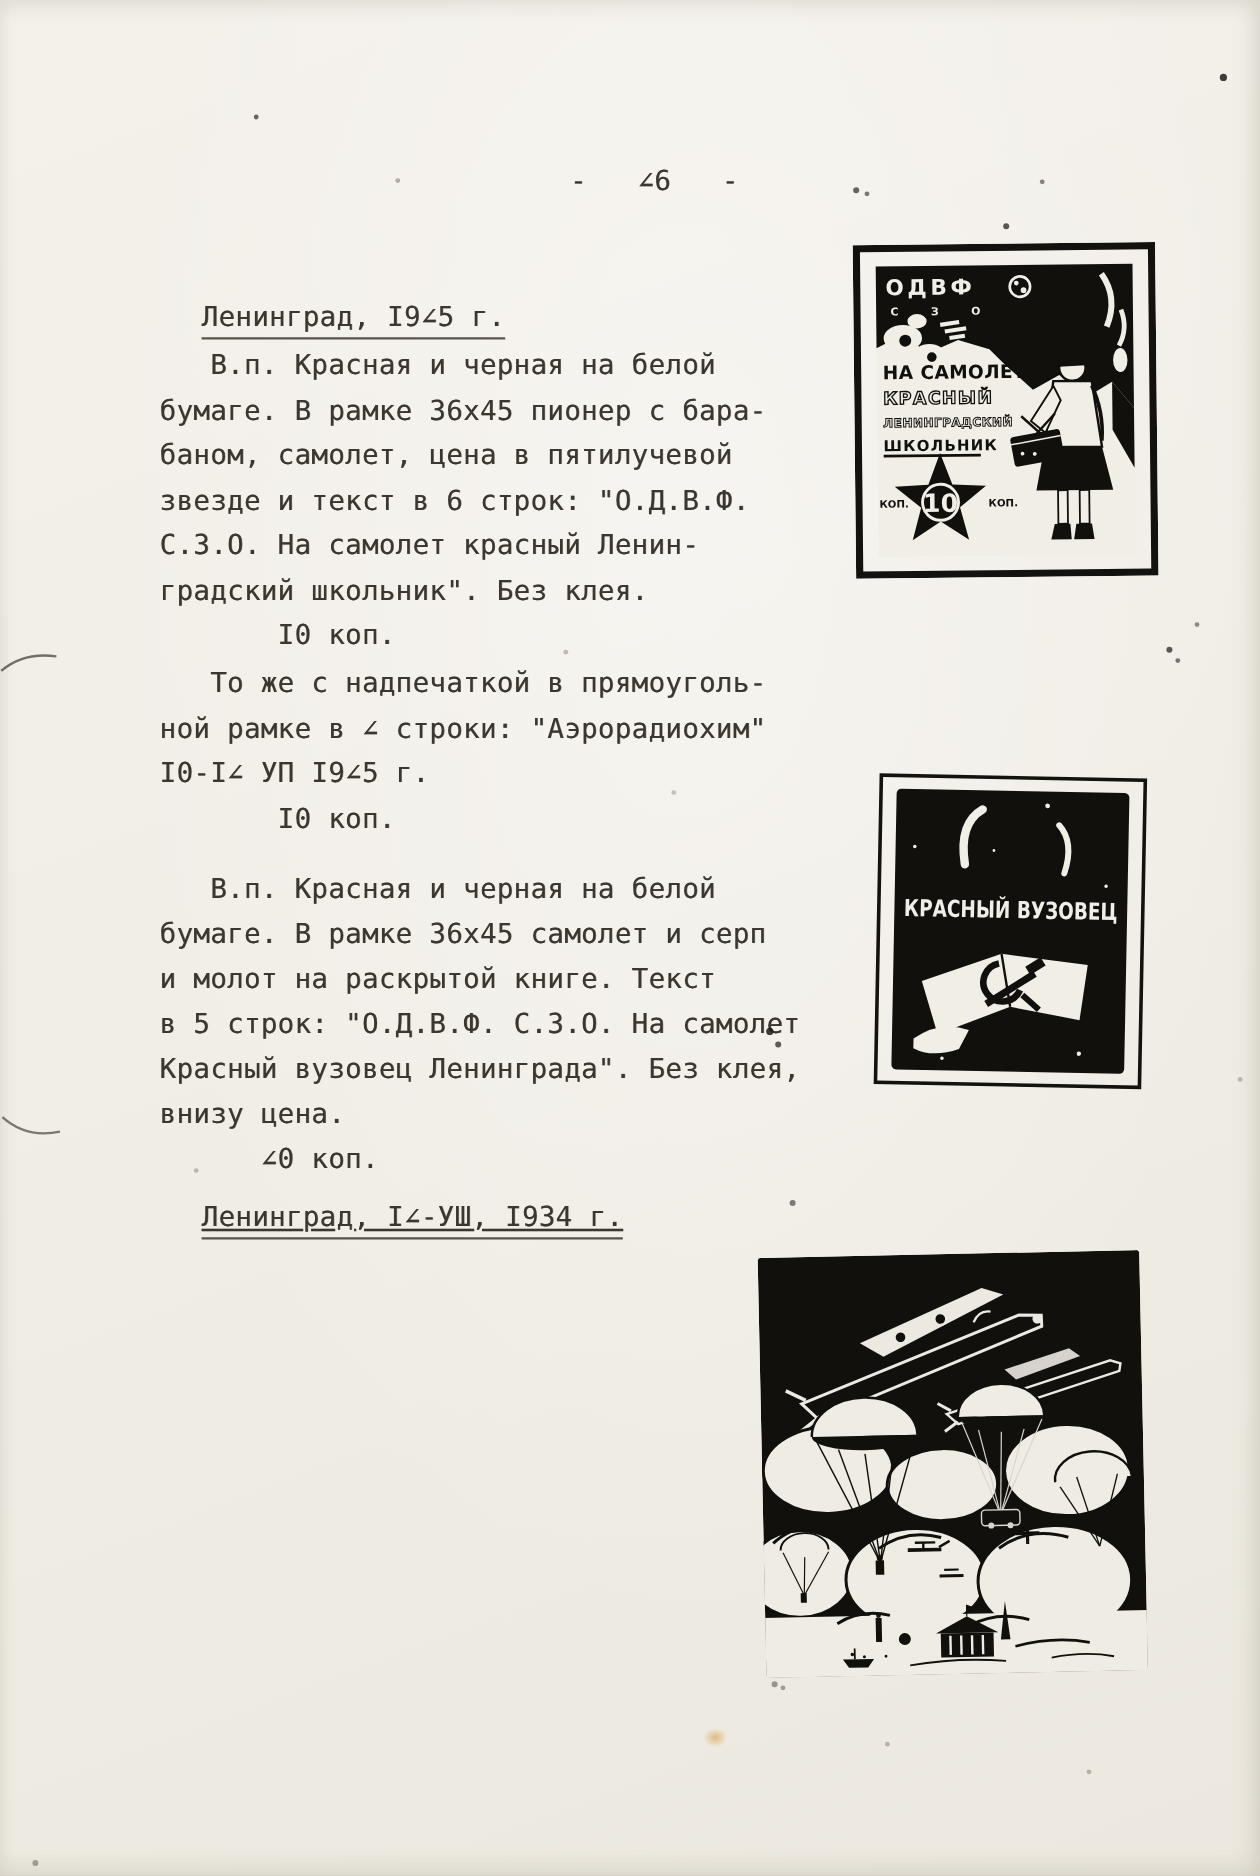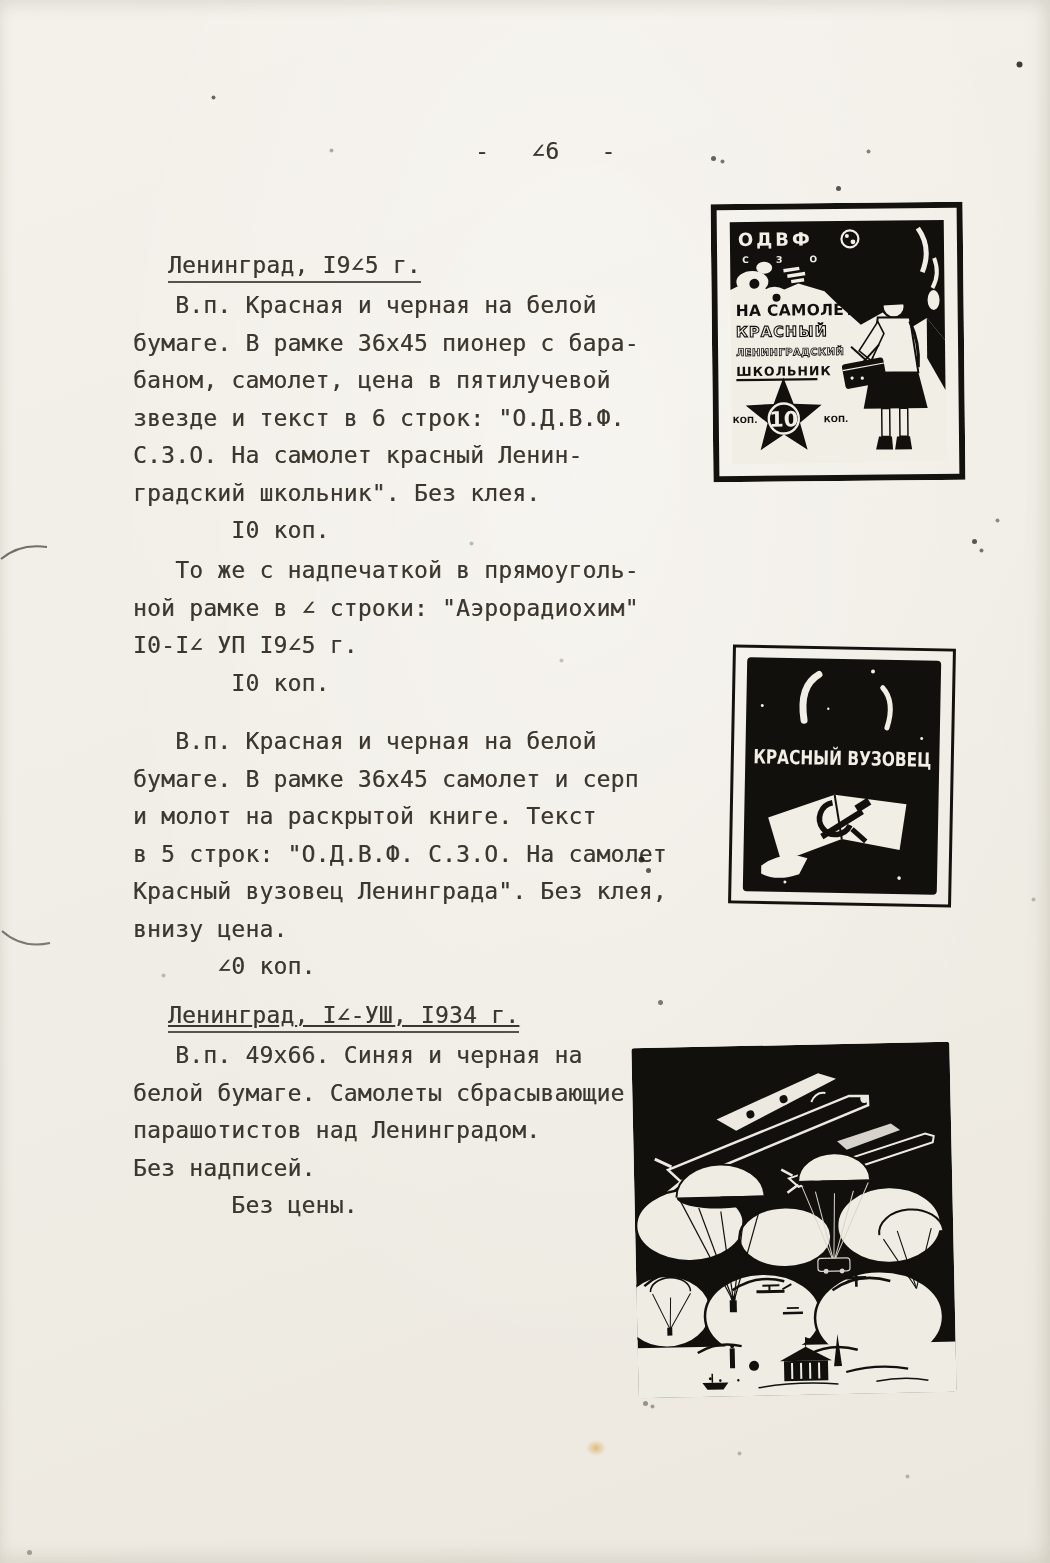--- a/index.html
+++ b/index.html
@@ -87,25 +87,20 @@
   <div class="tw" style="left:133px;top:723px;">   В.п. Красная и черная на белой
 бумаге. В рамке 36х45 самолет и серп
 и молот на раскрытой книге. Текст
 в 5 строк: "О.Д.В.Ф. С.З.О. На самолет
 Красный вузовец Ленинграда". Без клея,
 внизу цена.
       ∠0 коп.</div>
 
   <div class="tw heading" style="left:168px;top:997px;text-decoration:underline;"><span>Ленинград, I∠-УШ, I934 г.</span></div>
 
-  <div class="tw" style="left:133px;top:1037px;">   В.п. 49х66. Синяя и черная на
-белой бумаге. Самолеты сбрасывающие
-парашотистов над Ленинградом.
-Без надписей.
-       Без цены.</div>
 
   <svg class="stamp" style="left:712px;top:203px;transform:rotate(-0.6deg);" width="252" height="278" viewBox="0 0 252 278">
     <rect x="3" y="3" width="246" height="272" fill="none" stroke="#14120f" stroke-width="6"></rect>
     <g transform="translate(19,18)">
       <rect width="214" height="242" fill="#f1eee6"></rect>
       <polygon points="0,0 214,0 214,120 196,98 176,110 152,92 130,104 108,84 94,70 68,62 44,72 20,58 0,68" fill="#12100d"></polygon>
       <polygon points="196,98 214,120 214,170 196,138" fill="#12100d"></polygon>
 
       <g fill="#f1eee6">
         <ellipse cx="22" cy="60" rx="16" ry="11"></ellipse>

